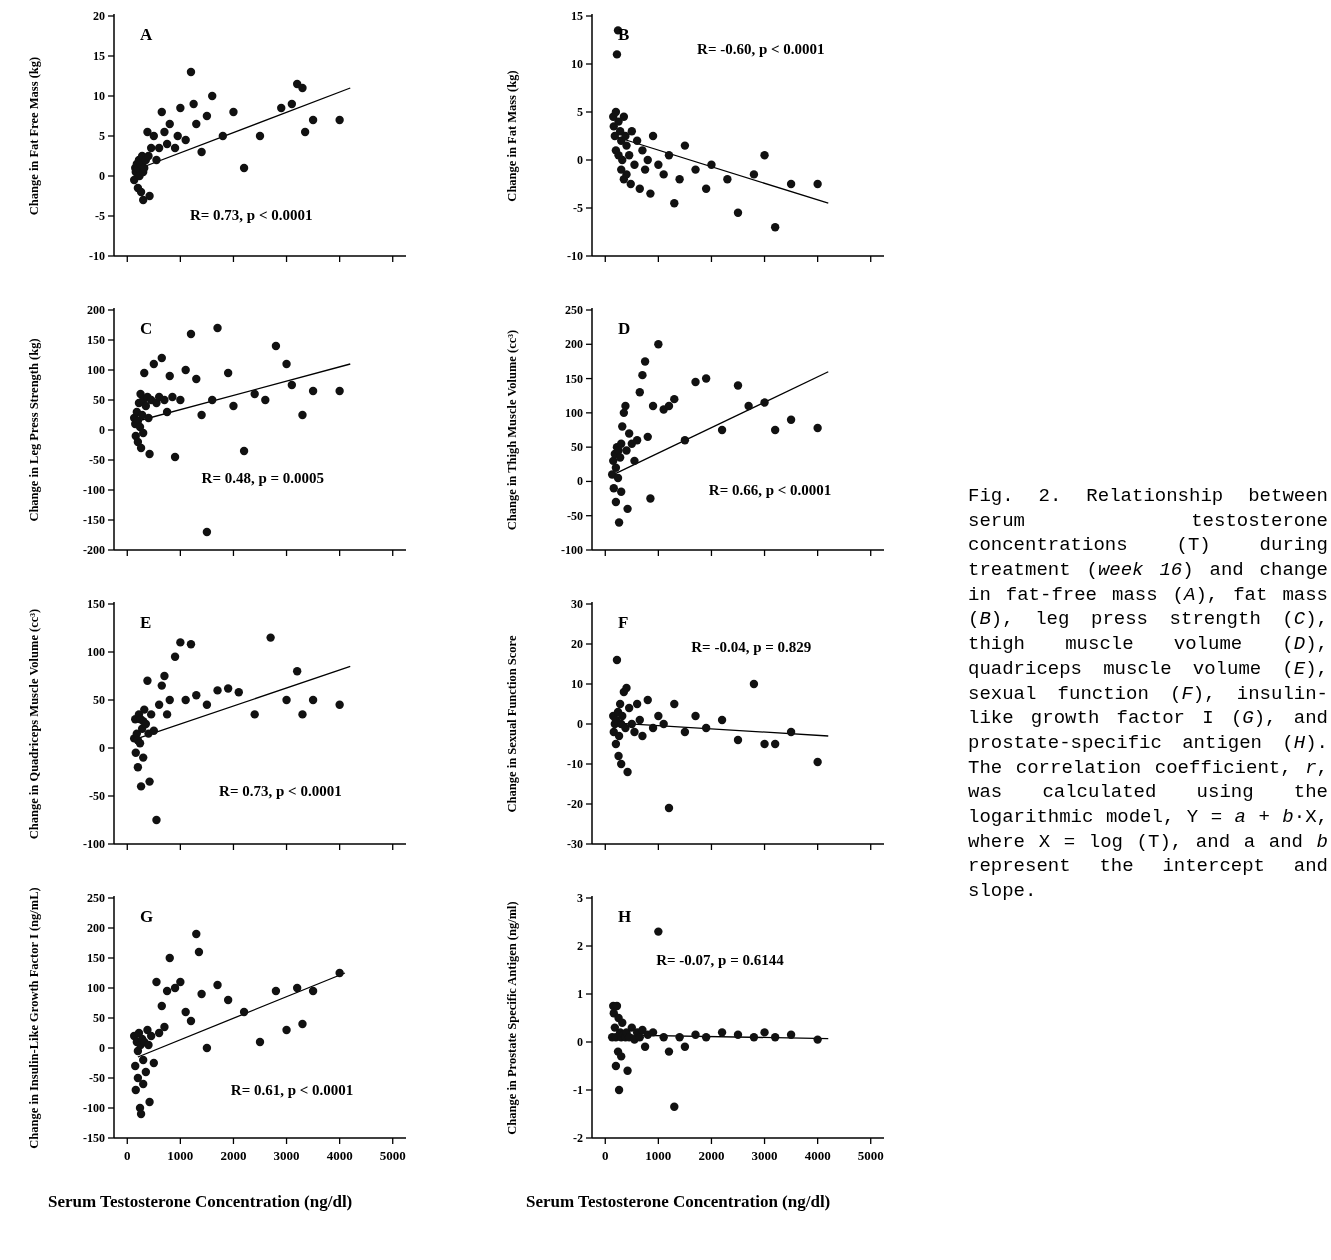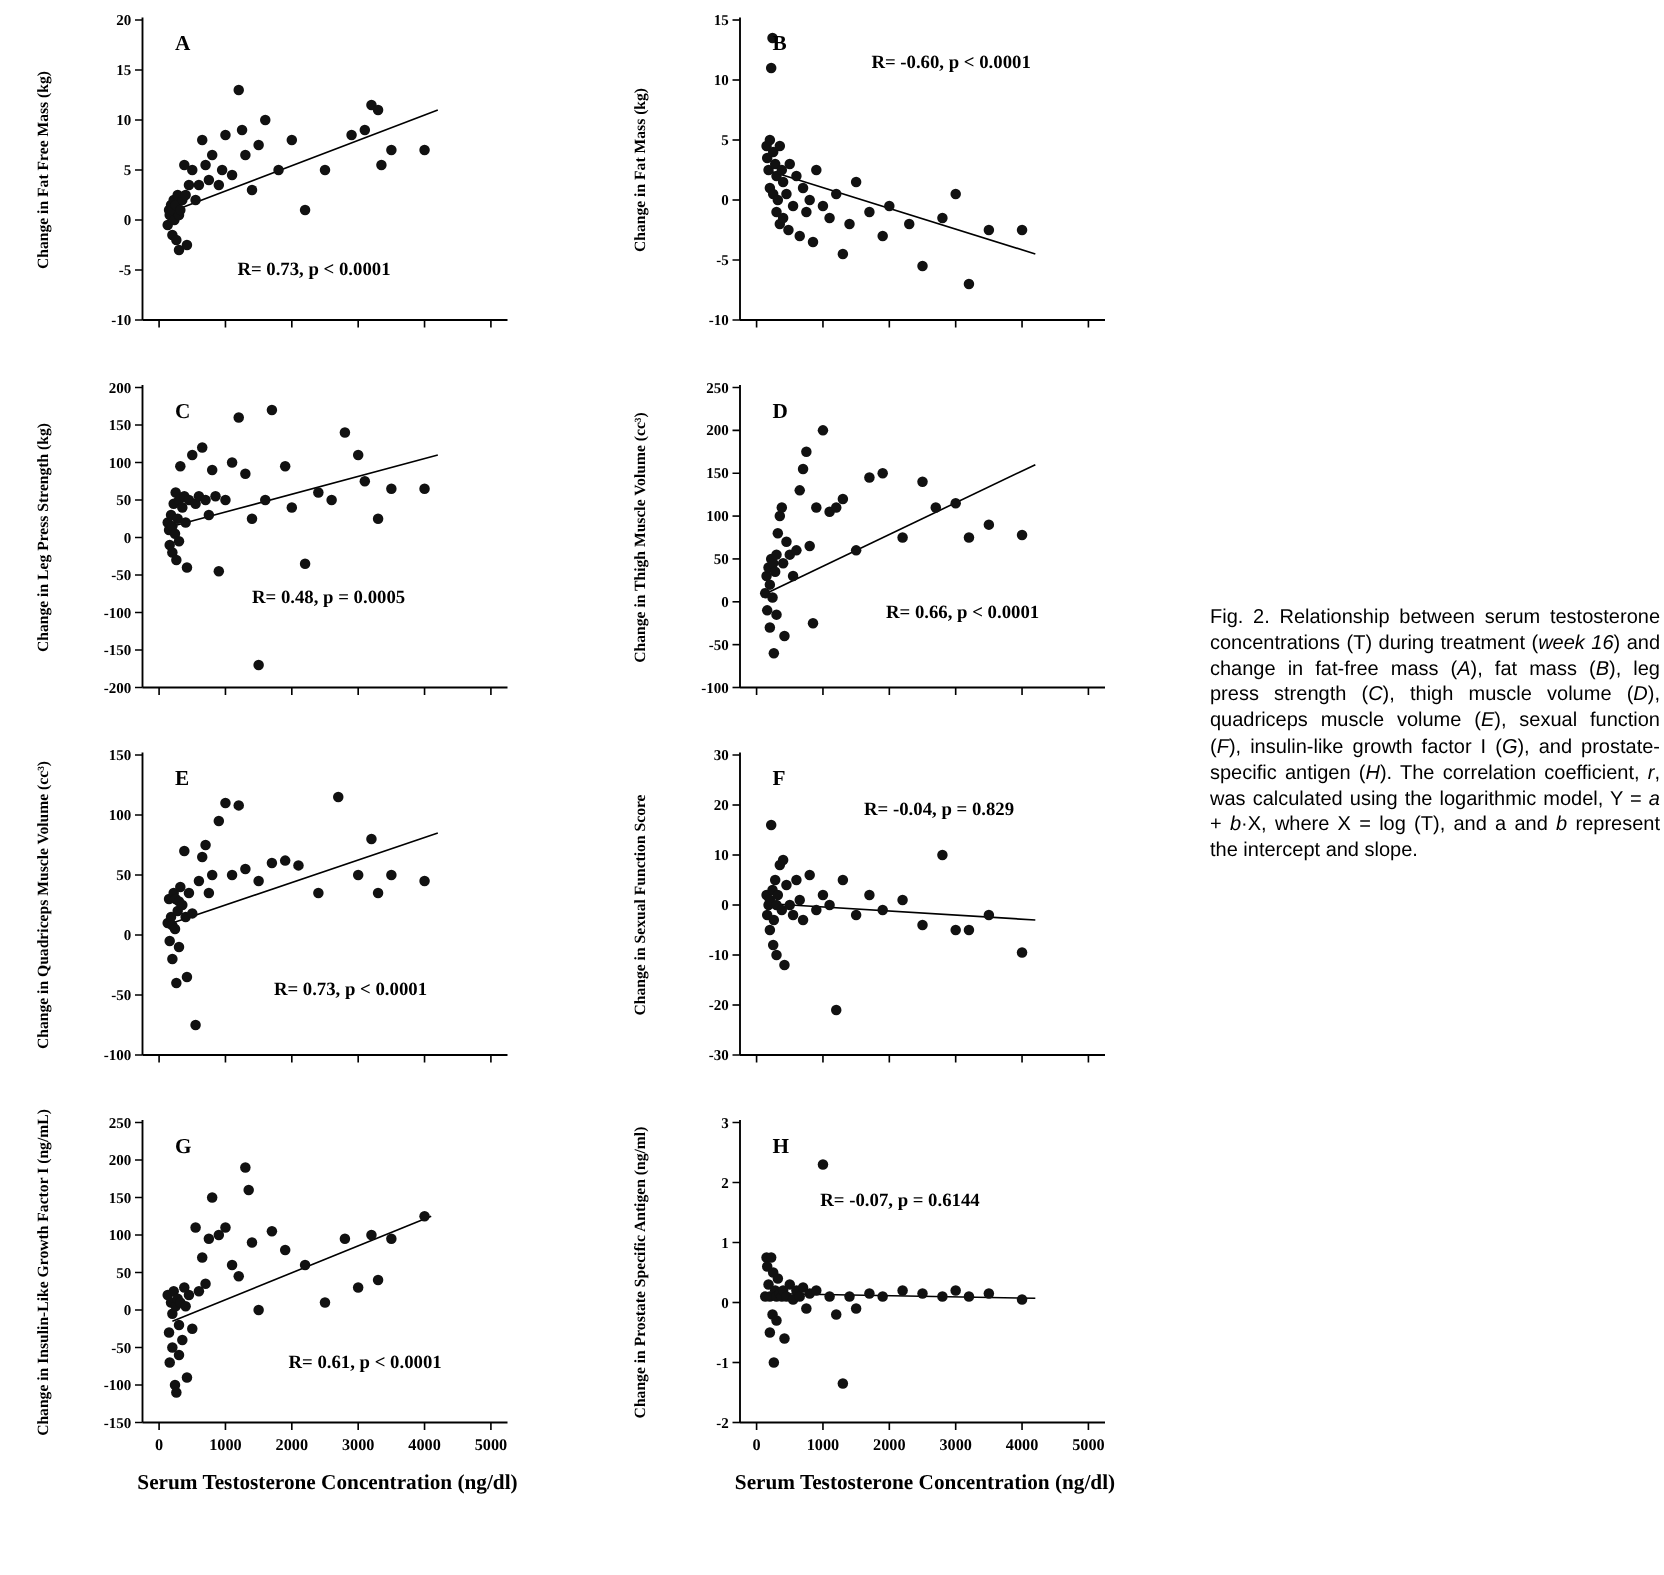--- a/index.html
+++ b/index.html
@@ -1,24 +1,24 @@
 <!DOCTYPE html>
 <html><head>
 <meta charset="utf-8">
 <style>
   html,body{margin:0;padding:0;background:#ffffff;}
   body{width:1331px;height:1260px;font-family:"Liberation Serif",serif;color:#000;overflow:hidden;}
   .figure{display:flex;align-items:flex-start;padding-top:0;}
   .plots-col{width:462px;display:flex;flex-direction:column;margin-left:14px;}
   .plots-col.right{margin-left:16px;}
   .plot{width:462px;height:294px;}
-  .x-axis-title{width:462px;text-align:center;padding-left:34px;box-sizing:border-box;
-    font-weight:bold;font-size:17px;margin-top:0;font-family:"Liberation Serif",serif;}
+  .x-axis-title{width:462px;text-align:left;padding-left:34px;box-sizing:border-box;
+    font-weight:bold;font-size:17px;margin-top:16px;font-family:"Liberation Serif",serif;}
   .caption-col{width:360px;margin-left:14px;margin-top:484px;}
-  .caption{font-size:16px;line-height:1.30;text-align:justify;font-family:Liberation Sans, sans-serif;}
+  .caption{font-size:19px;line-height:1.30;text-align:justify;font-family:Liberation Mono, monospace;}
   svg text{font-family:"Liberation Serif",serif;}
 </style>
 </head>
 <body>
 
 <div class="figure">
 
   <div class="plots-col left">
     <div class="plot"><svg width="462" height="294" viewBox="0 0 462 294">
           <line x1="100" y1="14" x2="100" y2="256" stroke="#000000" stroke-width="1.5"></line>

